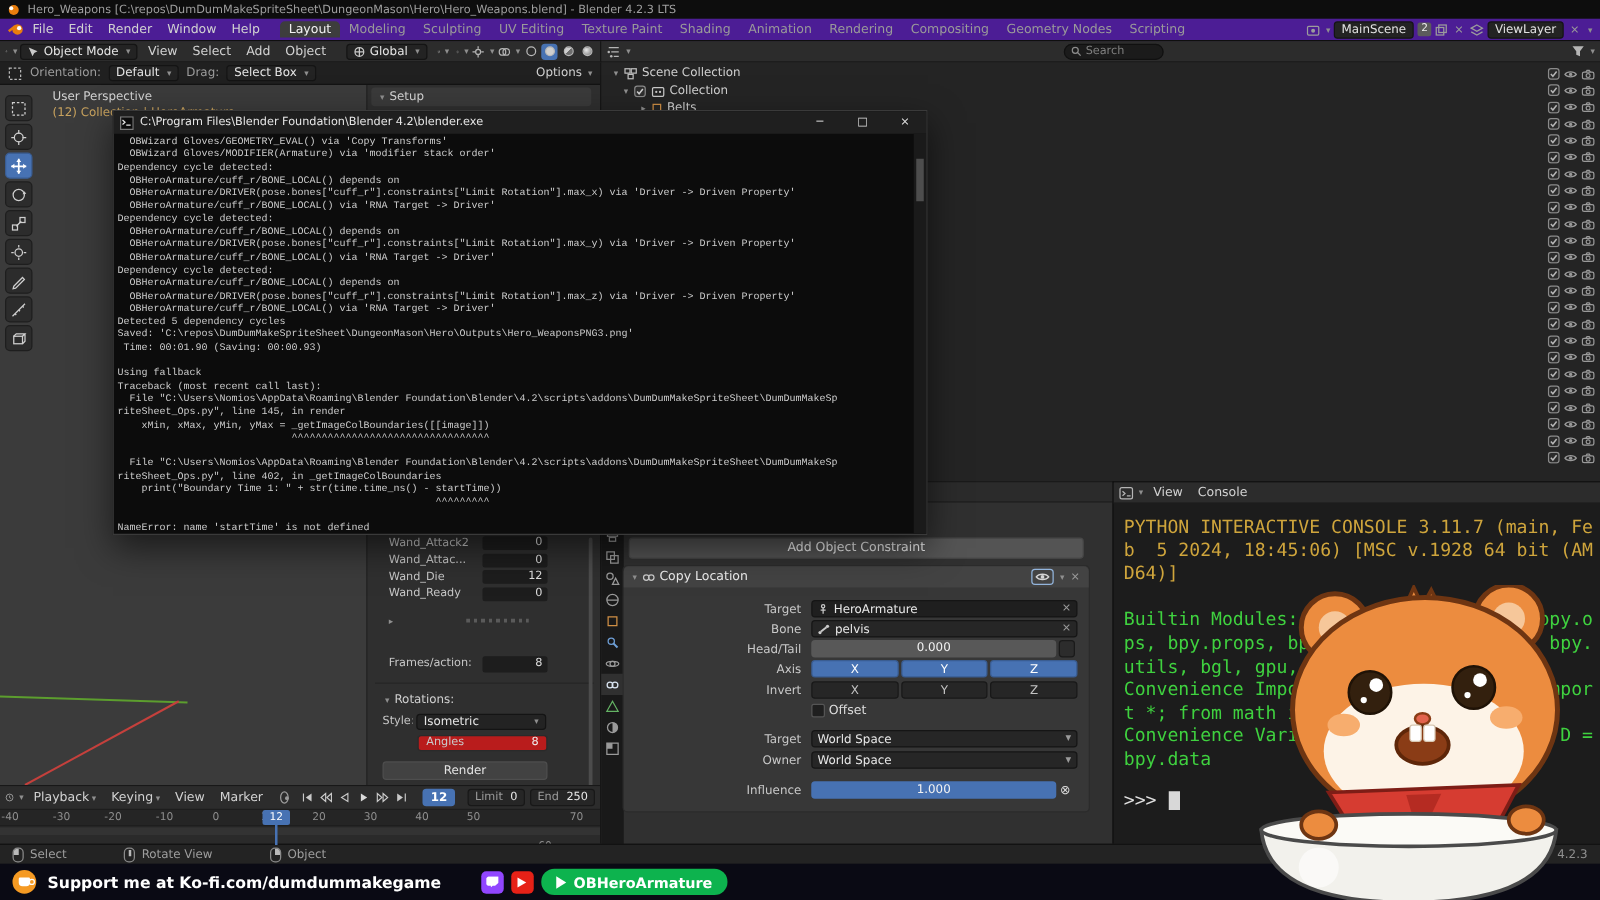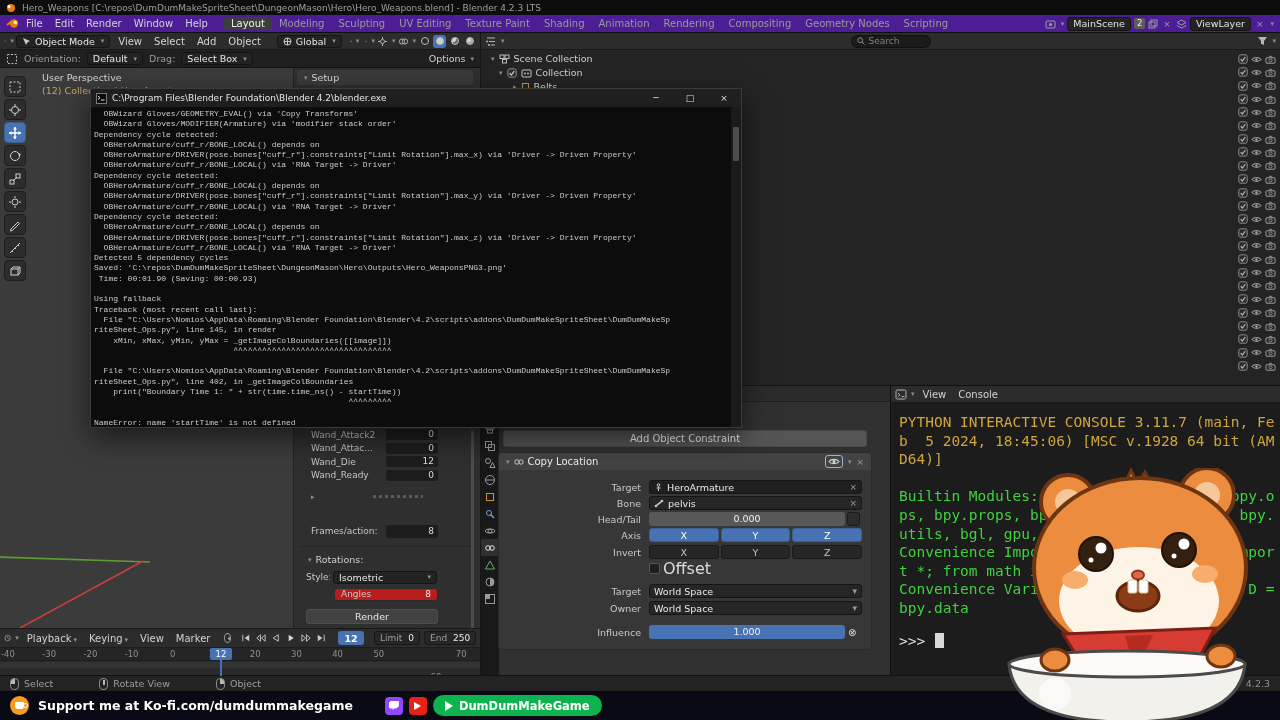--- a/index.html
+++ b/index.html
@@ -77,21 +77,21 @@
 .pfield{position:relative;width:213px;height:14px;background:#1f1f1f;border:1px solid #151515;border-radius:3px;display:flex;align-items:center;gap:4px;padding:0 4px;font-size:9.5px;color:#e8e8e8;white-space:nowrap}
 .pfield.drop{background:#262626}
 .fx{margin-left:auto;color:#9a9a9a;font-size:9px}
 .pslider{width:196px;height:14px;background:#585858;border-radius:3px;text-align:center;color:#f2f2f2;font-size:9.5px;line-height:14px}
 .pslider.full{background:var(--accent,#4772b3)}
 .minibtn{width:13px;height:14px;background:#2c2c2c;border:1px solid #1a1a1a;border-radius:3px;margin-left:2px}
 .axgroup{display:flex;gap:2px;width:213px}
 .axbtn{flex:1;height:14px;border-radius:3px;background:#262626;border:1px solid #181818;color:#c3c3c3;font-size:9.5px;display:flex;align-items:center;justify-content:center}
 .axbtn.on{background:var(--accent,#4772b3);border-color:#3a5d92;color:#fff}
 .chk{width:11px;height:11px;background:#1f1f1f;border:1px solid #555;border-radius:2px}
-.cx{margin-left:3px;color:#dcdcdc;font-size:16px}
+.cx{margin-left:3px;color:#dcdcdc;font-size:10px}
 
 .console{position:absolute;left:890px;top:385px;width:390px;height:290px;background:#1c1c1c;border-left:1px solid #101010;border-top:1px solid #101010}
 .chead{height:17px;background:#2c2c2c;border-bottom:1px solid #191919;display:flex;align-items:center;gap:2px;padding:0 4px}
 .cbody{position:absolute;left:0;top:17px;right:0;bottom:0;padding:10px 0 0 8px;font-family:"DejaVu Sans Mono","Liberation Mono",monospace;font-size:14.5px;line-height:18.6px;overflow:hidden}
 .cl{white-space:pre}
 .cl.banner{color:var(--console-banner,#cfa53c)}
 .cl.info{color:var(--console-info,#3fd13f)}
 .promptrow{white-space:pre;color:#e0e0e0;margin-top:14px;display:flex;align-items:center}
 .cursor{display:inline-block;width:9px;height:15px;background:#d8d8d8;margin-left:1px}
 
@@ -1277,21 +1277,21 @@
       </span>
     <span class="ktext">Support me at Ko-fi.com/dumdummakegame</span>
     <span class="sqico twitch">
         <span class="twglyph"></span>
       </span>
     <span class="sqico youtube">
         <span class="ytglyph"></span>
       </span>
     <span class="pill">
       <span class="pillplay"></span>
-      <span>DumDumMakeGame</span>
+      <span>OBHeroArmature</span>
     </span>
   </div>
 
   <div class="cmd">
     <div class="cmdtitle">
       <svg width="11" height="11" viewBox="0 0 11 11">
           <rect x="0.5" y="0.5" width="10" height="10" fill="#0c0c0c" stroke="#7a7a7a"></rect>
           <path d="M2 3l2 1.8L2 6.6" fill="none" stroke="#e8e8e8"></path>
           <path d="M5 7h3.5" stroke="#e8e8e8"></path>
         </svg>

